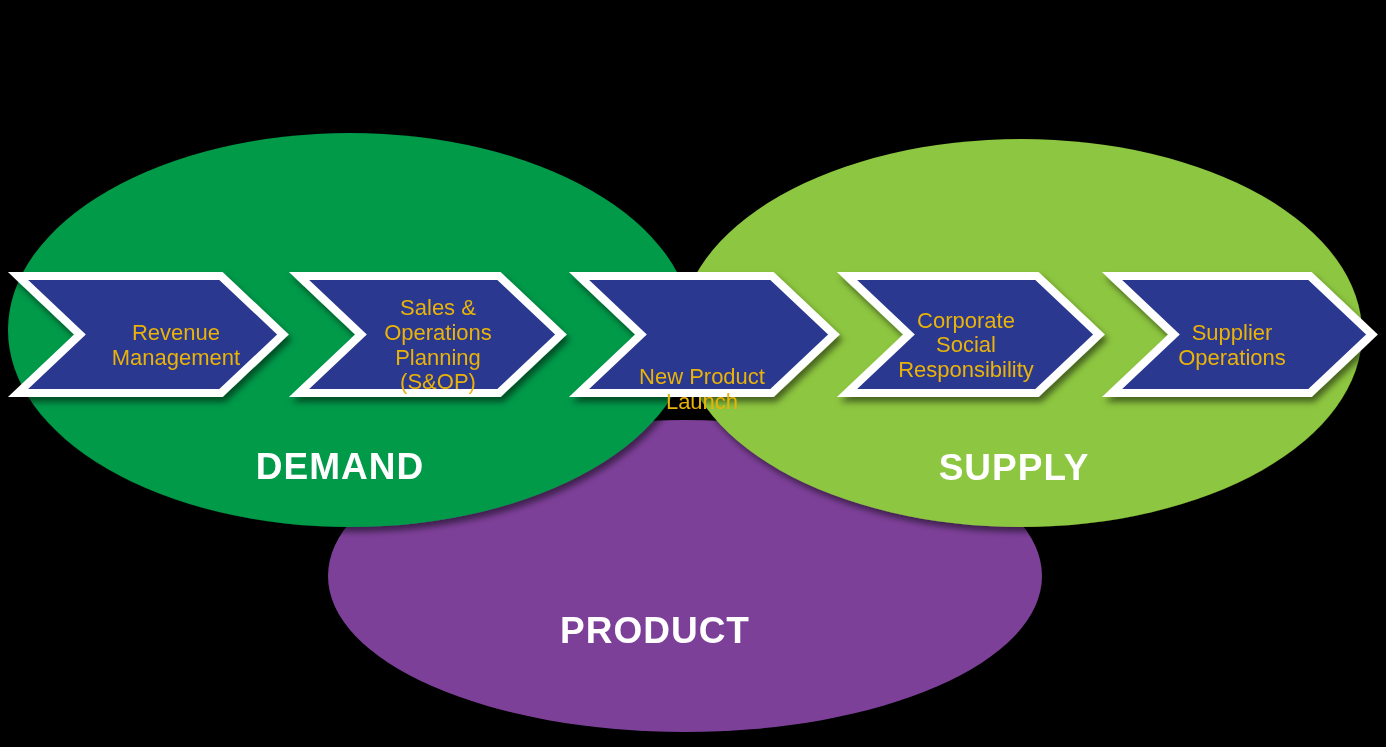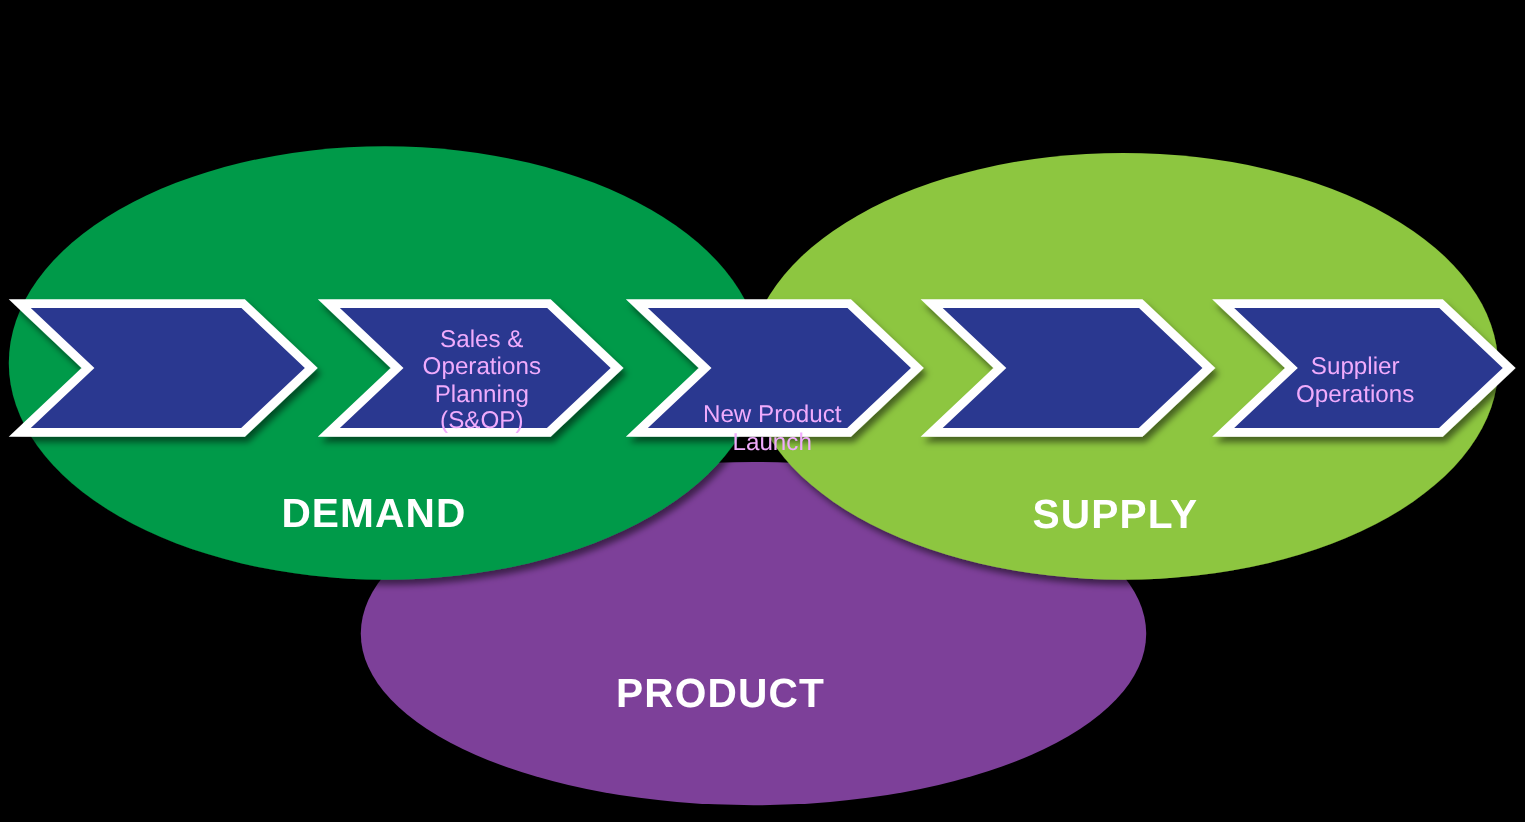--- a/index.html
+++ b/index.html
@@ -22,21 +22,21 @@
   }
   .step-label {
     position: absolute;
     top: 280px;
     height: 131px;
     width: 230px;
     display: flex;
     align-items: center;
     justify-content: center;
     text-align: center;
-    color: #f0abfc;
+    color: #eab308;
     font-size: 22px;
     line-height: 1.12;
     white-space: pre-line;
     pointer-events: none;
   }
   .step-1 { left: 61px; }
   .step-2 { left: 323px; }
   .step-3 { left: 587px; margin-top: 44px; }
   .step-4 { left: 851px; }
   .step-5 { left: 1117px; }
@@ -79,26 +79,31 @@
 
     <g stroke="#FFFFFF" stroke-width="8" stroke-linejoin="miter" filter="url(#ds)">
       <path d="M 18 276 L 221 276 L 283 334.5 L 221 393 L 18 393 L 80 334.5 Z" fill="#2B3990"></path>
       <path d="M 299 276 L 499 276 L 561 334.5 L 499 393 L 299 393 L 361 334.5 Z" fill="#2B3990"></path>
       <path d="M 579 276 L 772 276 L 834 334.5 L 772 393 L 579 393 L 641 334.5 Z" fill="#2B3990"></path>
       <path d="M 847 276 L 1037 276 L 1099 334.5 L 1037 393 L 847 393 L 909 334.5 Z" fill="#2B3990"></path>
       <path d="M 1112 276 L 1310 276 L 1372 334.5 L 1310 393 L 1112 393 L 1174 334.5 Z" fill="#2B3990"></path>
     </g>
   </svg>
 
+  <div class="step-label step-1">Revenue
+Management</div>
   <div class="step-label step-2">Sales &amp;
 Operations
 Planning
 (S&amp;OP)</div>
   <div class="step-label step-3">New Product
 Launch</div>
+  <div class="step-label step-4">Corporate
+Social
+Responsibility</div>
   <div class="step-label step-5">Supplier
 Operations</div>
 
   <div class="zone-label zone-demand">DEMAND</div>
   <div class="zone-label zone-supply">SUPPLY</div>
   <div class="zone-label zone-product">PRODUCT</div>
 
 </div>
 
 </body></html>

